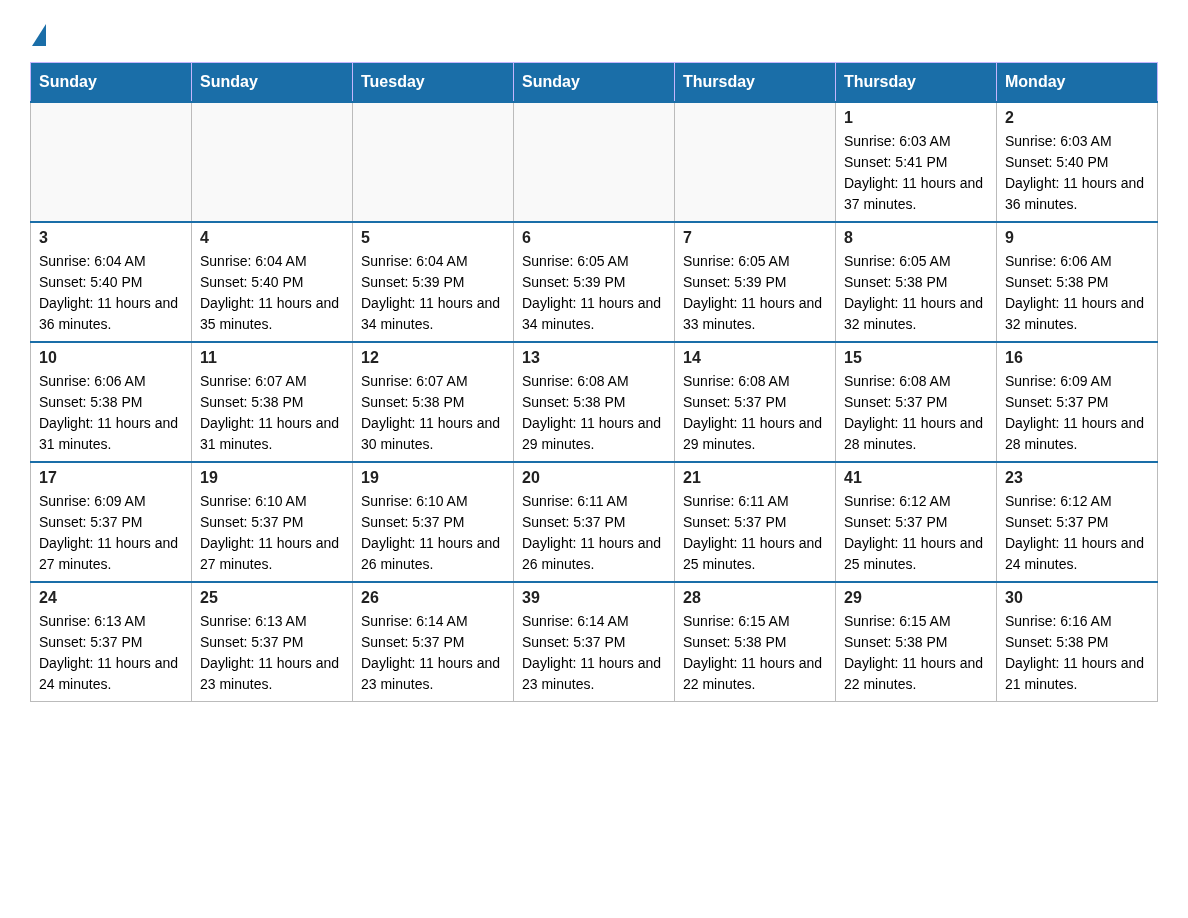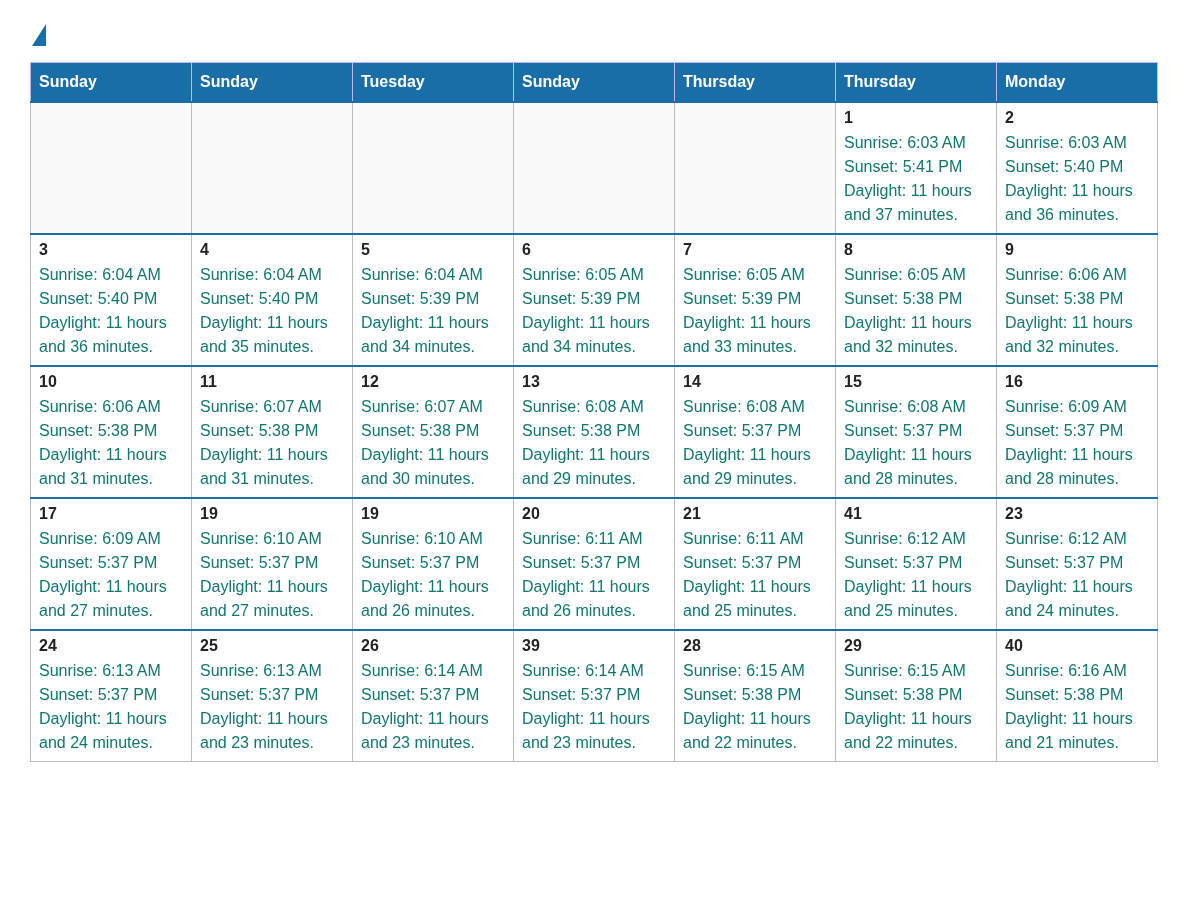--- a/index.html
+++ b/index.html
@@ -85,22 +85,22 @@
       color: #333;
     }
     .day-number {
       font-size: 16px;
       font-weight: bold;
       color: #222;
       display: block;
       margin-bottom: 4px;
     }
     .day-info {
-      font-size: 16px;
-      color: #0f766e;
+      font-size: 14px;
+      color: #000000;
       line-height: 1.5;
     }
     .empty-cell {
       background: #f9f9f9;
     }
     tr.week-row td {
       border-top: 2px solid #1a6ea8;
     }
     .calendar thead tr th {
       border: 1px solid #c4b5fd;
@@ -260,18 +260,18 @@
         </td>
         <td>
           <span class="day-number">28</span>
           <div class="day-info">Sunrise: 6:15 AM<br>Sunset: 5:38 PM<br>Daylight: 11 hours and 22 minutes.</div>
         </td>
         <td>
           <span class="day-number">29</span>
           <div class="day-info">Sunrise: 6:15 AM<br>Sunset: 5:38 PM<br>Daylight: 11 hours and 22 minutes.</div>
         </td>
         <td>
-          <span class="day-number">40</span>
+          <span class="day-number">30</span>
           <div class="day-info">Sunrise: 6:16 AM<br>Sunset: 5:38 PM<br>Daylight: 11 hours and 21 minutes.</div>
         </td>
       </tr>
     </tbody>
 </table>
 
 </body></html>

